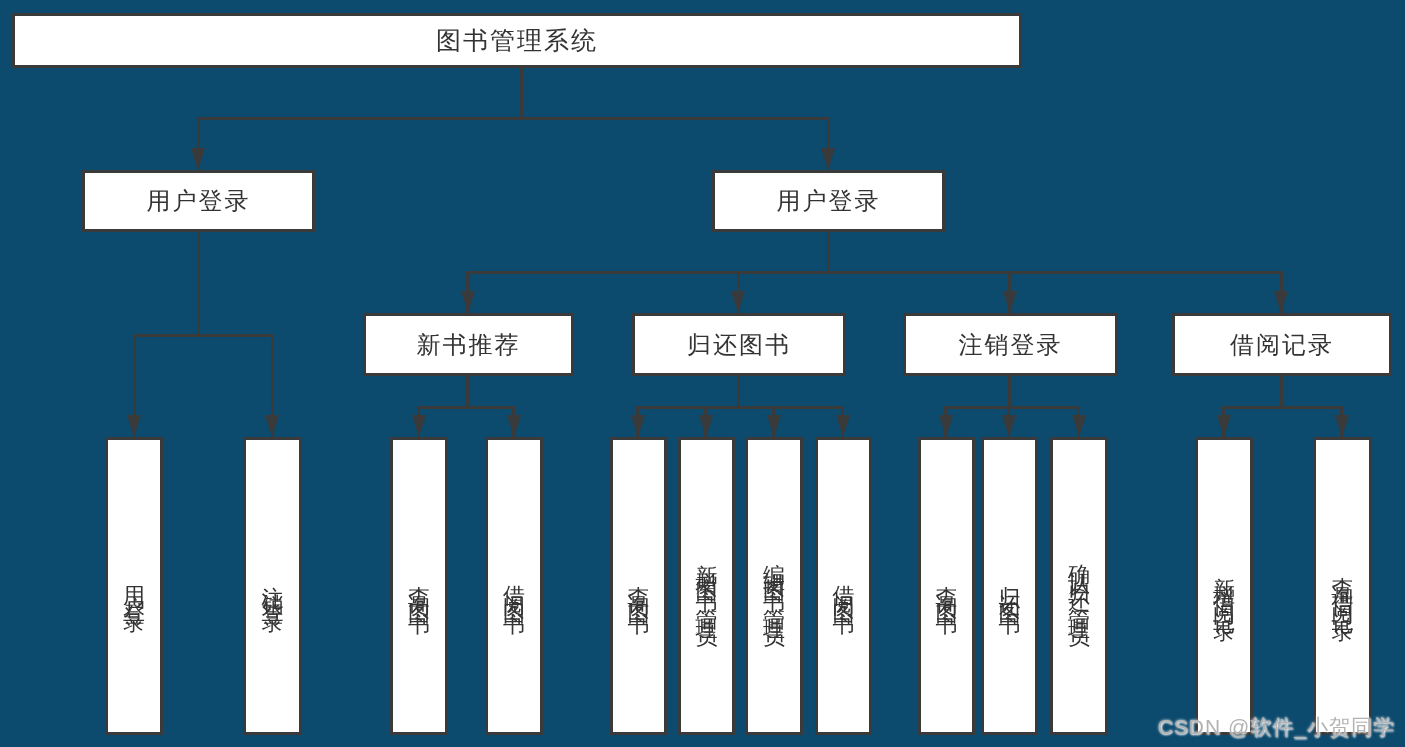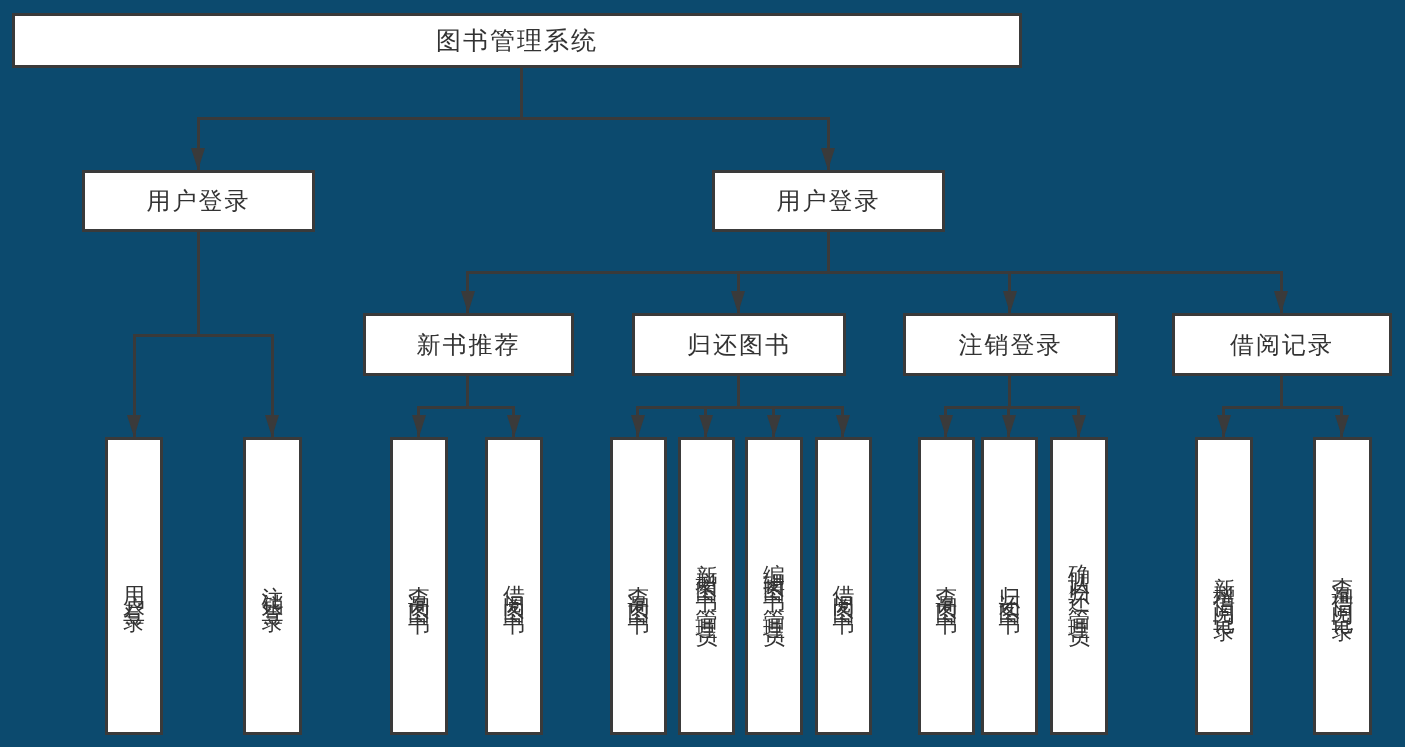--- a/index.html
+++ b/index.html
@@ -136,14 +136,15 @@
   <div class="box vbox" style="left:745px;top:437px;width:58px;height:298px;">编辑图书（管理员）</div>
   <div class="box vbox" style="left:815px;top:437px;width:57px;height:298px;">借阅图书</div>
 
   <div class="box vbox" style="left:918px;top:437px;width:57px;height:298px;">查询图书</div>
   <div class="box vbox" style="left:981px;top:437px;width:57px;height:298px;">归还图书</div>
   <div class="box vbox" style="left:1050px;top:437px;width:58px;height:298px;">确认归还（管理员）</div>
 
   <div class="box vbox" style="left:1195px;top:437px;width:58px;height:298px;">新增借阅记录</div>
   <div class="box vbox" style="left:1313px;top:437px;width:59px;height:298px;">查询借阅记录</div>
 
+  <div class="watermark">CSDN @软件_小贺同学</div>
 
 </div>
 
 </body></html>

